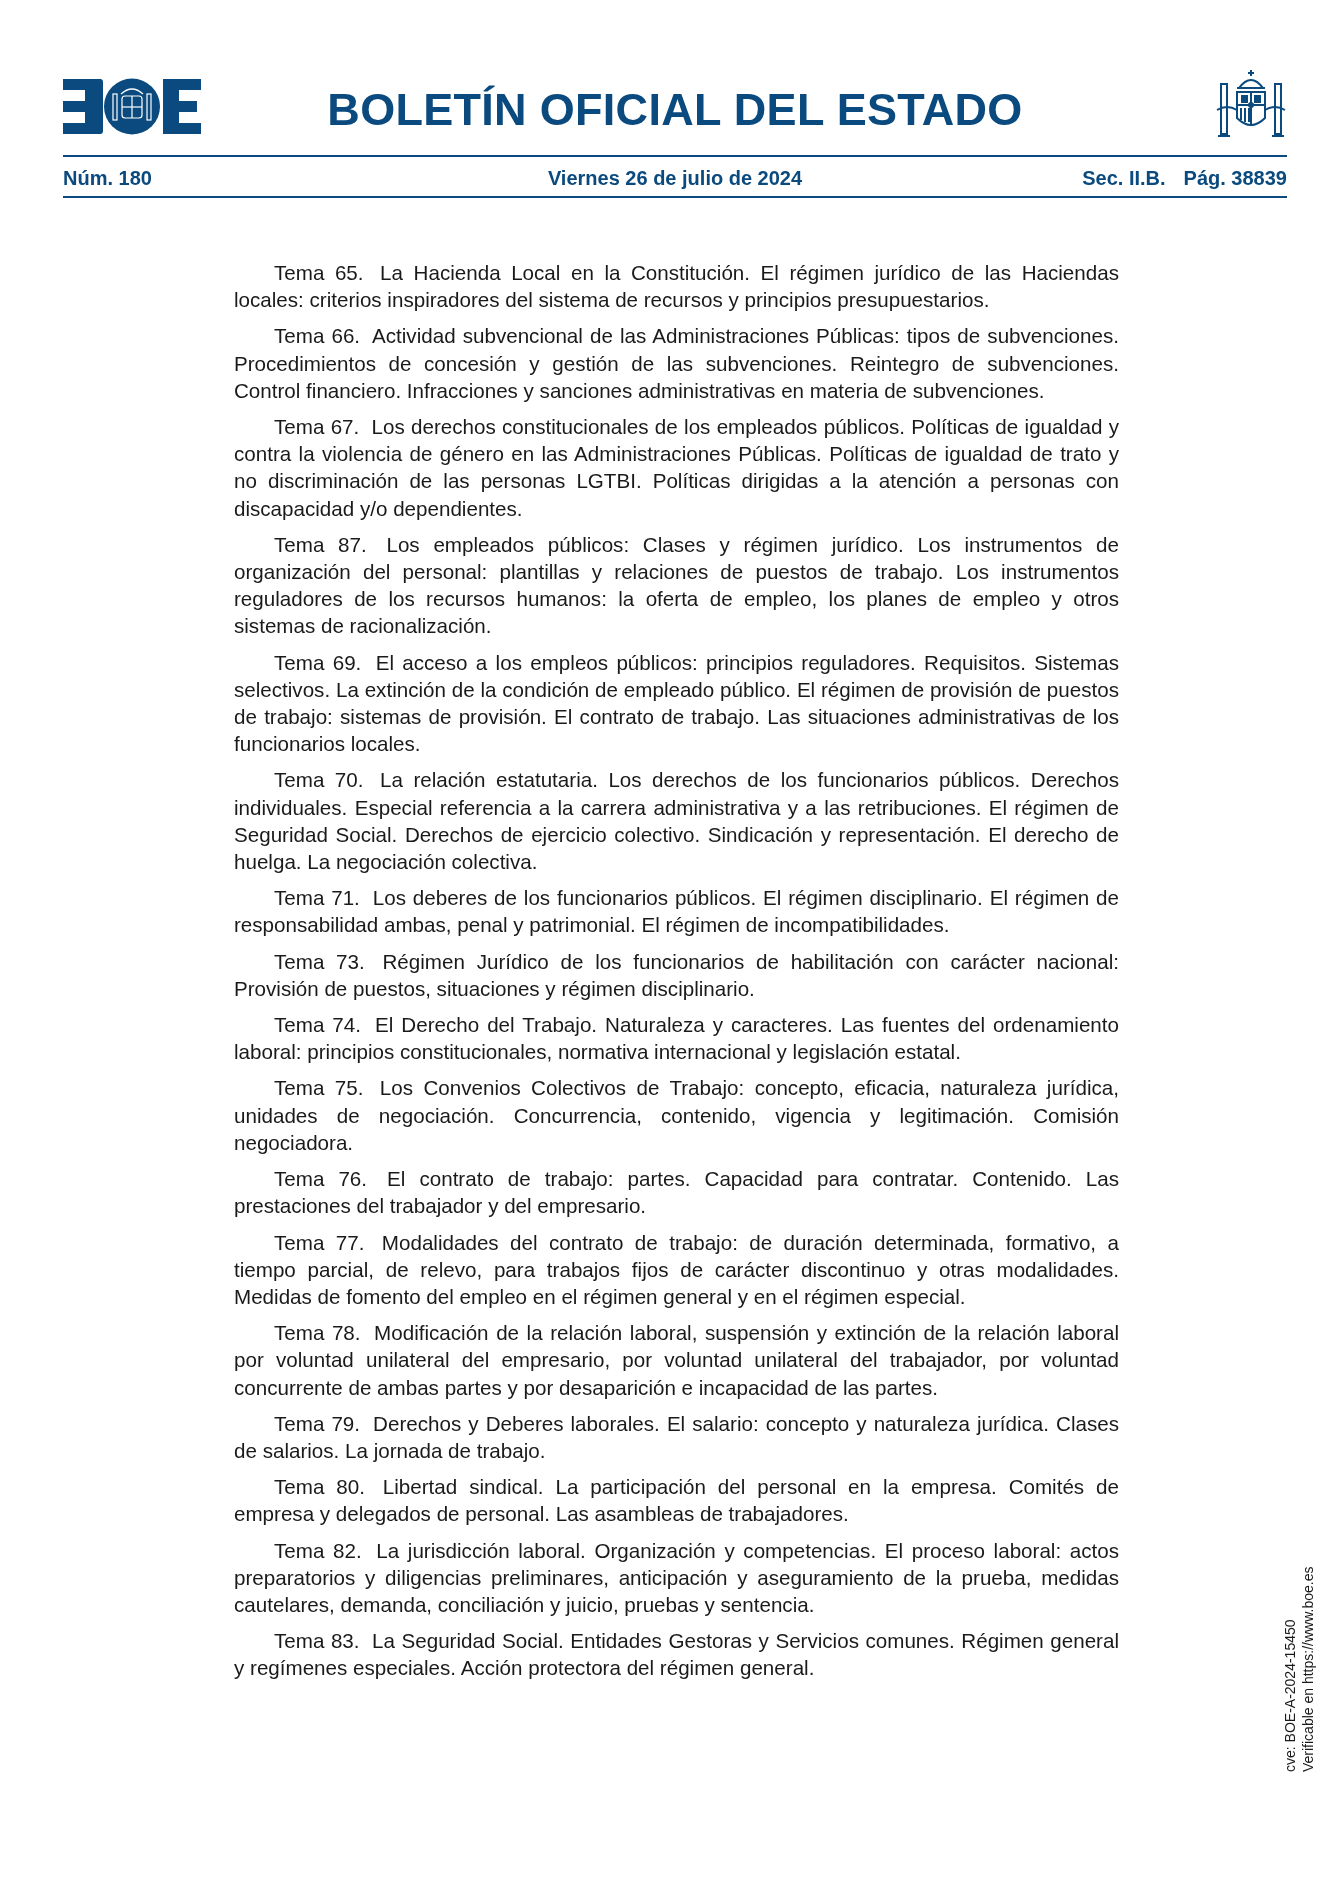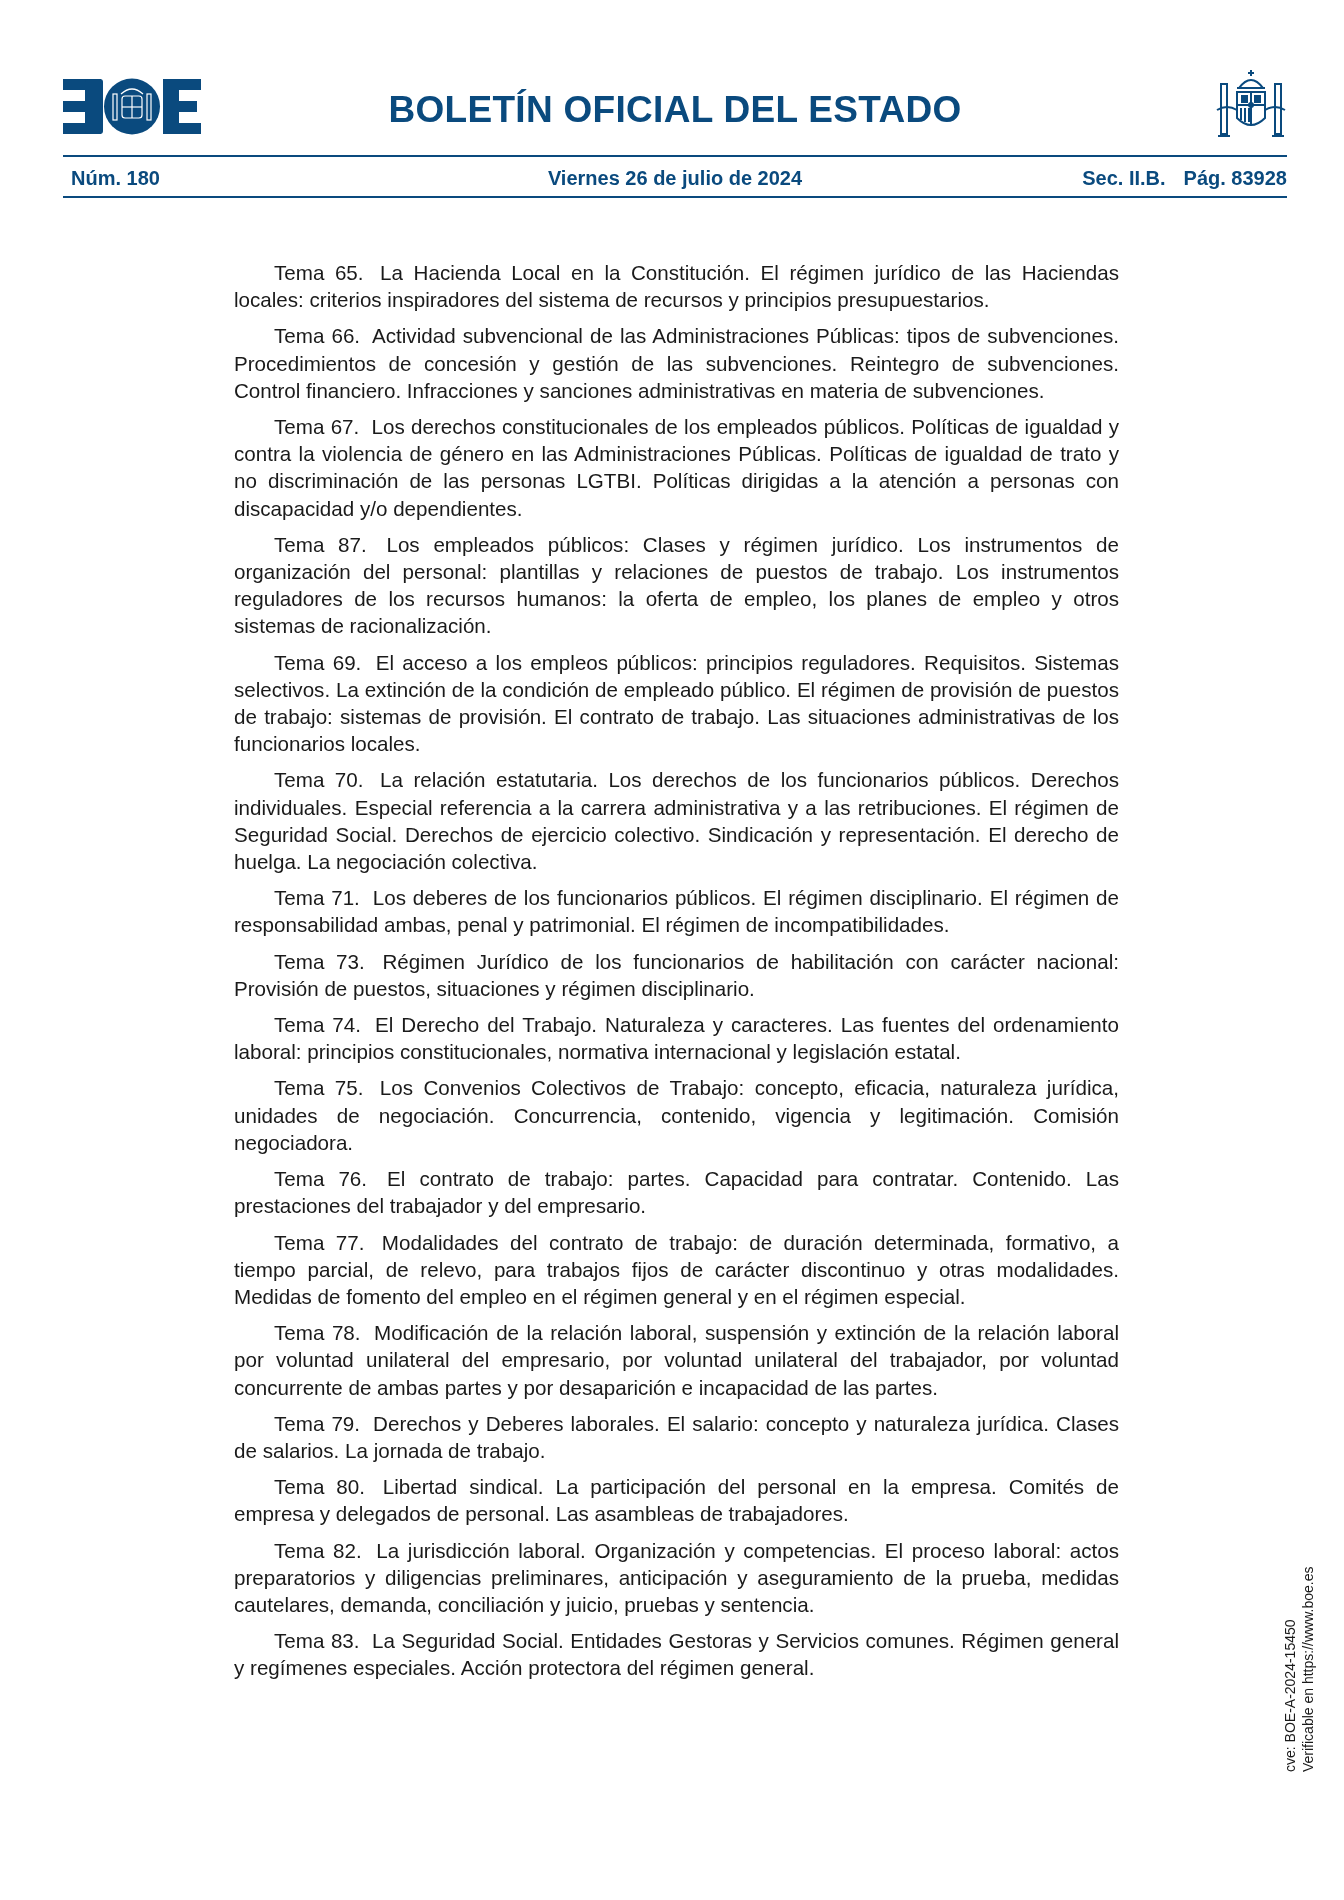--- a/index.html
+++ b/index.html
@@ -28,21 +28,21 @@
       width: 138px;
       height: 57px;
     }
     .title {
       position: absolute;
       left: 0;
       width: 1224px;
       top: 6px;
       text-align: center;
       font-weight: bold;
-      font-size: 37px;
+      font-size: 45px;
       color: #0a4a7e;
       letter-spacing: 0.3px;
       line-height: 52px;
     }
     .coat-of-arms {
       position: absolute;
       left: 1152px;
       top: -10px;
       width: 72px;
       height: 74px;
@@ -60,21 +60,21 @@
       position: absolute;
       left: 63px;
       top: 165px;
       width: 1224px;
       height: 26px;
       color: #0a4a7e;
       font-weight: bold;
       font-size: 20px;
       line-height: 26px;
     }
-    .meta-num { position: absolute; left: 8px; top: 0; text-align: center; }
+    .meta-num { position: absolute; left: 0; top: 0; text-align: center; }
     .meta-date { position: absolute; left: 0; width: 1224px; text-align: center; top: 0; }
     .meta-right { position: absolute; right: 0; top: 0; }
     .meta-right span + span { margin-left: 18px; }
 
     .content {
       position: absolute;
       left: 225px;
       top: 250px;
       width: 903px;
       color: #1a1a1a;
@@ -156,21 +156,21 @@
     </g>
   </svg>
 </div>
 
 <div class="rule top"></div>
 
 <div class="meta-row">
   <span class="meta-num">Núm. 180</span>
   <span class="meta-date">Viernes 26 de julio de 2024</span>
   <span class="meta-right">
-    <span>Sec. II.B.</span><span>Pág. 83928</span>
+    <span>Sec. II.B.</span><span>Pág. 38839</span>
   </span>
 </div>
 
 <div class="rule bottom"></div>
 
 <div class="content">
   <p class="tema"><span class="num">Tema 65.</span> <span>La Hacienda Local en la Constitución. El régimen jurídico de las Haciendas locales: criterios inspiradores del sistema de recursos y principios presupuestarios.</span></p>
   <p class="tema"><span class="num">Tema 66.</span> <span>Actividad subvencional de las Administraciones Públicas: tipos de subvenciones. Procedimientos de concesión y gestión de las subvenciones. Reintegro de subvenciones. Control financiero. Infracciones y sanciones administrativas en materia de subvenciones.</span></p>
   <p class="tema"><span class="num">Tema 67.</span> <span>Los derechos constitucionales de los empleados públicos. Políticas de igualdad y contra la violencia de género en las Administraciones Públicas. Políticas de igualdad de trato y no discriminación de las personas LGTBI. Políticas dirigidas a la atención a personas con discapacidad y/o dependientes.</span></p>
   <p class="tema"><span class="num">Tema 87.</span> <span>Los empleados públicos: Clases y régimen jurídico. Los instrumentos de organización del personal: plantillas y relaciones de puestos de trabajo. Los instrumentos reguladores de los recursos humanos: la oferta de empleo, los planes de empleo y otros sistemas de racionalización.</span></p>

